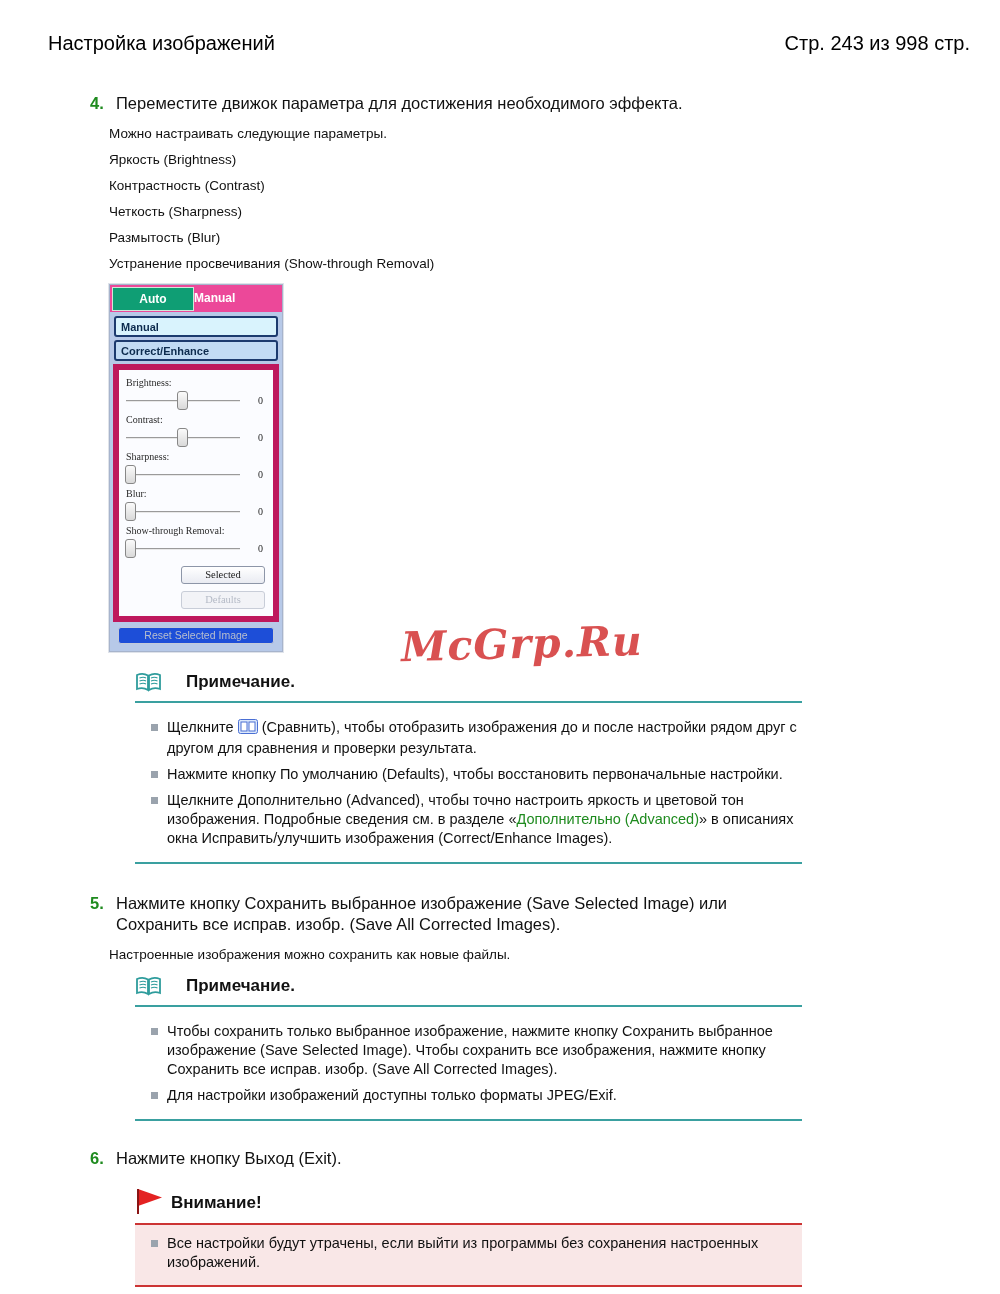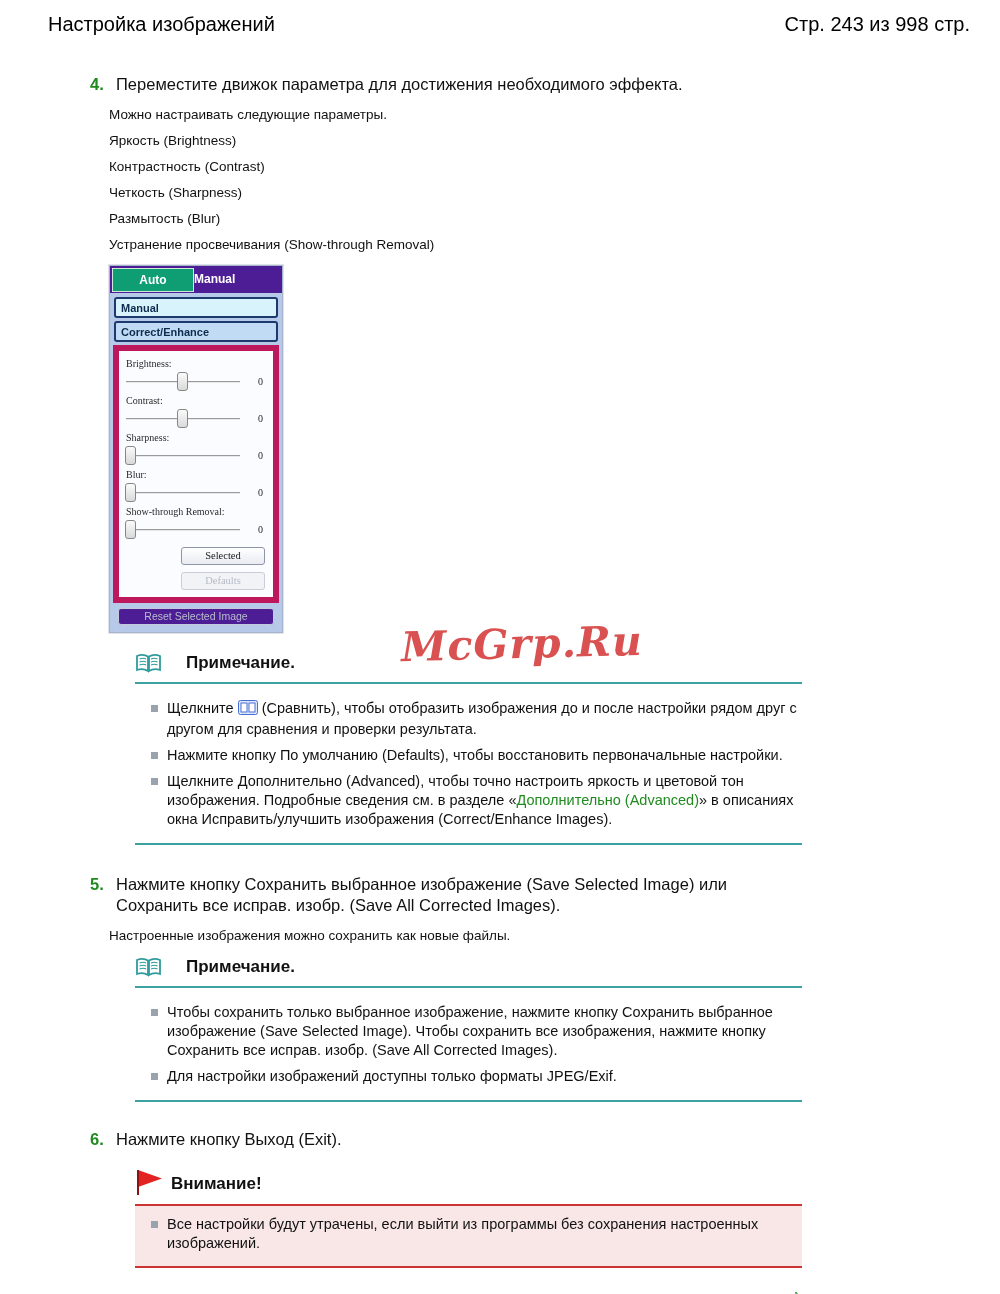--- a/index.html
+++ b/index.html
@@ -1,35 +1,35 @@
 <!DOCTYPE html>
 <html><head>
 <meta charset="utf-8">
 <style>
   * { margin:0; padding:0; box-sizing:border-box; }
   body { background:#fff; font-family:"Liberation Sans", sans-serif; color:#111; }
   .page { position:relative; width:1000px; height:1294px; background:#fff; overflow:hidden;padding-left:20px; }
 
   header { display:flex; justify-content:space-between; align-items:baseline; padding:13px 30px 0 28px; }
   .doc-title { font-size:20px; color:#000; }
-  .page-info { font-size:20px; color:#000; }
+  .page-info { font-size:20px; color:#000;margin-top:19px; }
 
   main { padding:17px 40px 0 70px; }
 
   .step { margin-top:21px; }
   .step-head { display:flex; font-size:16.5px; line-height:1.25; }
   .step-num { color:#1f8b1f; font-weight:bold; width:26px; flex:none; }
   .step-title { max-width:690px; }
   .step-body { margin-left:19px; }
   .sub-text { font-size:13.5px; margin-top:12px; }
   .param-line { font-size:13.5px; margin-top:11px; }
 
   
   .panel { width:174px; margin-top:13px; border:1px solid #a7b4cc; background:#b7c9e8; box-shadow:0 0 0 1px #dfe3ea; }
-  .tabbar { position:relative; height:27px; background:#4c1d95; }
+  .tabbar { position:relative; height:27px; background:#ec4899; }
   .tab-auto { position:absolute; left:2px; top:2px; width:82px; height:24px; background:#0f9e74;
               border:1px solid #cfe8da; color:#fff; font-weight:bold; font-size:12px;
               text-align:center; line-height:22px; }
   .tab-manual { position:absolute; right:0; top:0; width:88px; height:27px; color:#fff;
                 font-weight:bold; font-size:12px; text-align:left; line-height:27px; }
   .panel-body { padding:4px 3px 3px 3px; }
   .pbtn { height:21px; line-height:18px; border:2px solid #1c3a6e; border-radius:3px;
           font-weight:bold; font-size:11px; color:#0d2b4e; padding-left:5px; margin:0 1px; }
   .pbtn.adjust { background:#d9f3fd; }
   .pbtn.correct { background:#c2dbf4; margin-top:3px; }
@@ -41,21 +41,21 @@
   .thumb { position:absolute; top:1px; width:11px; height:19px; background:linear-gradient(#fbfbfb,#d9d9d9);
            border:1px solid #878787; border-radius:3px; }
   .thumb.center { left:calc(50% - 6px); }
   .thumb.left { left:0; }
   .slider-val { font-size:10px; color:#222; width:10px; text-align:right; margin-right:5px; flex:none; }
   .sbtn { display:block; width:84px; height:18px; margin:7px 3px 0 auto; text-align:center;
           font-size:10.5px; line-height:16px; background:linear-gradient(#ffffff,#e9ebf2);
           border:1px solid #8d96a8; border-radius:3px; color:#1a1a1a; }
   .sbtn.disabled { color:#b4bac6; border-color:#c8cdd8; background:#f2f3f7; }
   .reset-btn { display:block; width:156px; height:17px; margin:5px auto 4px; text-align:center;
-               font-size:10.5px; line-height:15px; background:#4c1d95; border:1px solid #c3cad9;
+               font-size:10.5px; line-height:15px; background:#1d4ed8; border:1px solid #c3cad9;
                border-radius:3px; color:#b8bfce; }
 
   
   .note { width:667px; margin:20px 0 0 26px; }
   .note-head { display:flex; gap:24px; }
   .note-title { font-size:17px; font-weight:bold; }
   .rule-teal { height:2px; background:#3aa0a0; margin-top:4px; }
   .note-list { padding:8px 0 10px; }
   .note-item { display:flex; font-size:14.5px; line-height:1.32; margin-top:7px; }
   .sq-bullet { flex:none; width:7px; height:7px; background:#9aa3ad; margin:6px 9px 0 16px; }

